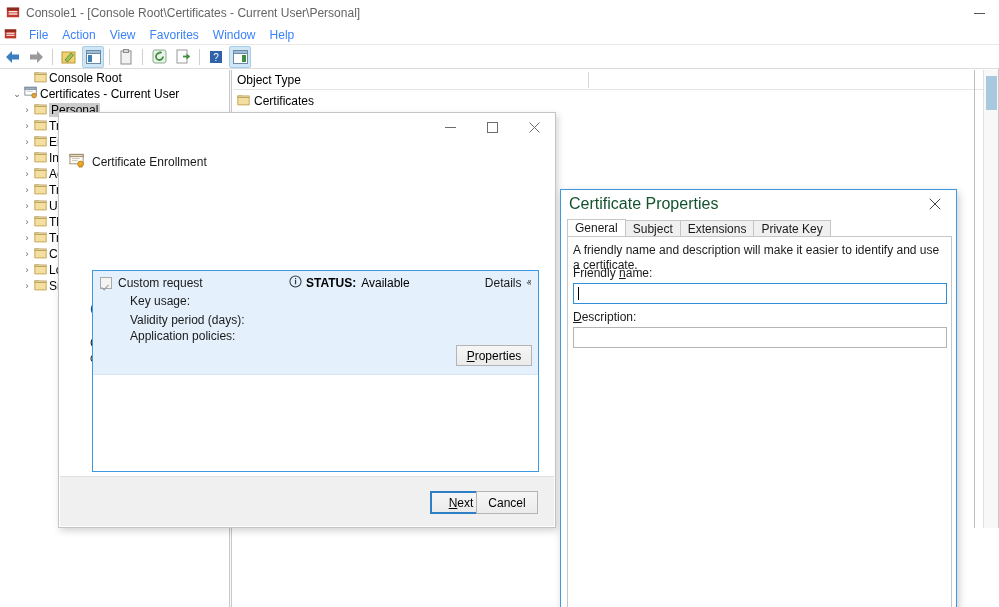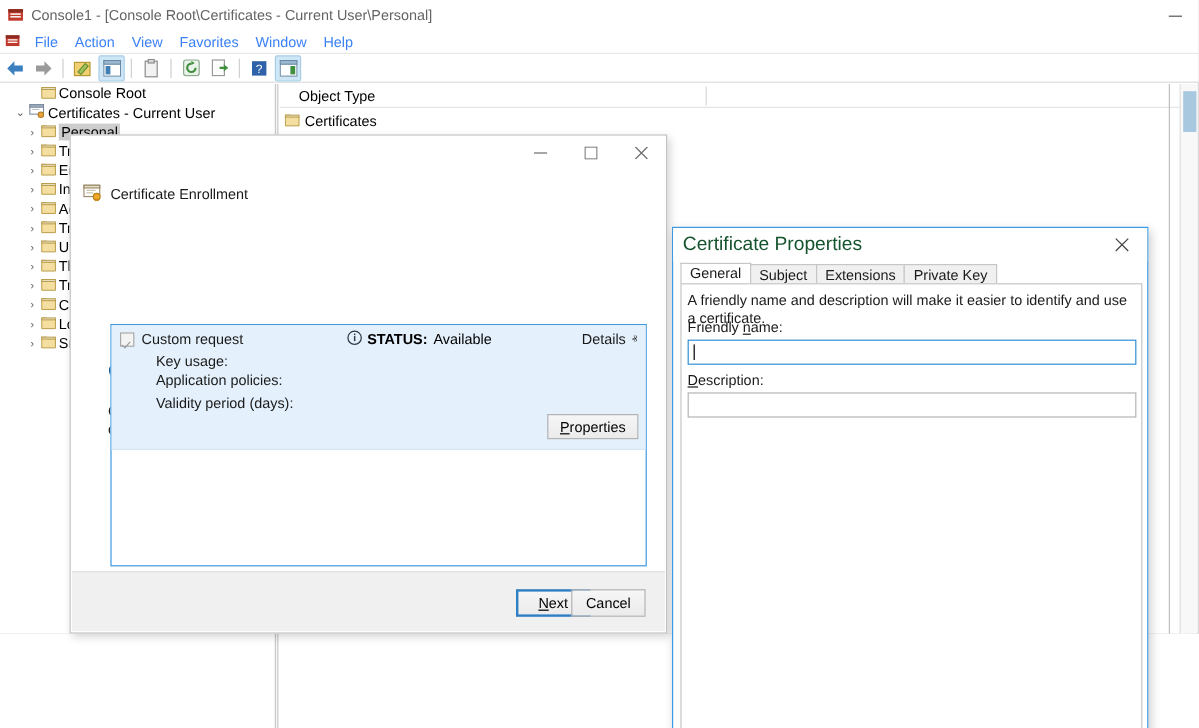--- a/index.html
+++ b/index.html
@@ -514,21 +514,21 @@
           </svg>
       </span>
       <span class="tlabel">Sm</span>
     </div>
   </div>
 
   <div id="splitter"></div>
 
   <div id="list-pane">
     <div id="list-header">
-      <div class="col" style="left:12px; width:355px;">
+      <div class="col" style="left:0; width:355px;">
         <span>Object Type</span>
       </div>
       <div class="coldiv" style="left:355px;"></div>
     </div>
     <div class="list-row" style="left:0; top:22px; width:355px;">
       <span>
         <svg width="13" height="12" viewBox="0 0 16 14">
             <path d="M1 2 h5 l1.4 1.6 H15 V13 H1 Z" fill="#f4dFa0" stroke="#b99b48"></path>
             <rect x="1" y="2" width="14" height="2" fill="#e9e2c8" stroke="#b99b48"></rect>
           </svg>
@@ -598,22 +598,22 @@
           <span class="sval">Available</span>
         </span>
 
         <span id="enroll-details">
           <span>Details</span>
           <span class="caret">ⱏ</span>
         </span>
       </div>
 
       <div class="attr">Key usage:</div>
+      <div class="attr" style="margin-top:5px">Validity period (days):</div>
       <div class="attr">Application policies:</div>
-      <div class="attr" style="margin-top:5px">Validity period (days):</div>
 
       <div id="props-button">
         <span><span class="acc">P</span><span>roperties</span></span>
       </div>
     </div>
   </div>
 
   <div id="enroll-footer">
     <div class="dlg-btn default" style="left:370px">
       <span><span class="acc">N</span><span>ext</span></span>

